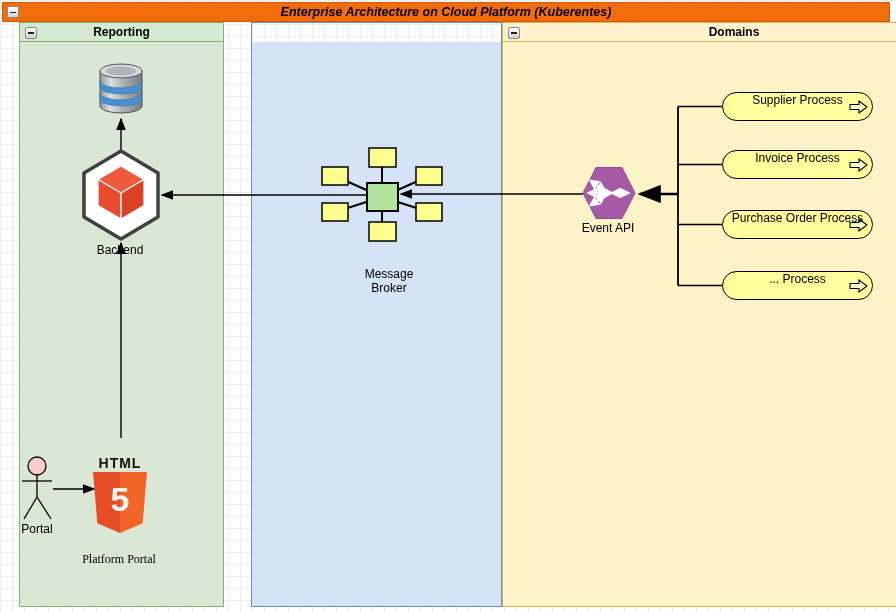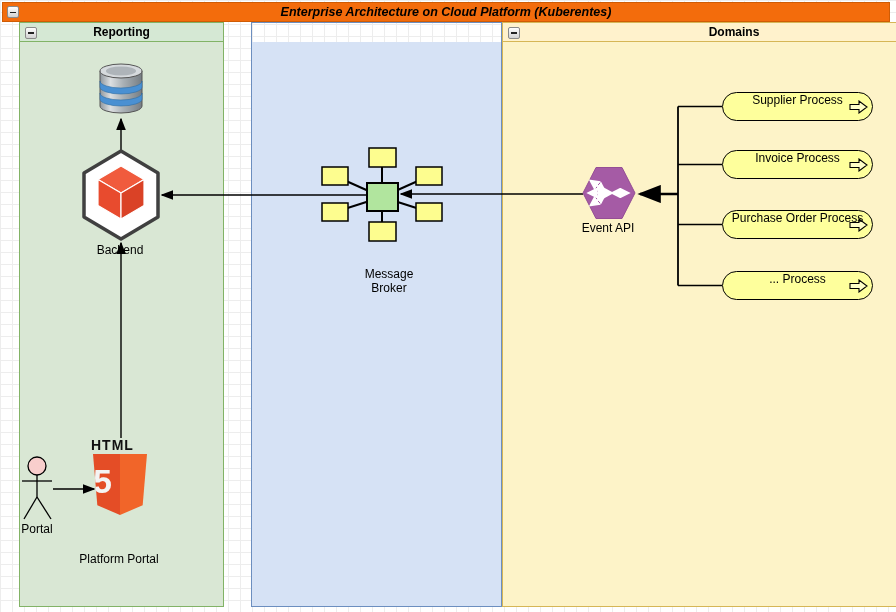--- a/index.html
+++ b/index.html
@@ -49,32 +49,32 @@
 
   svg.diagram{position:absolute; left:0; top:0; width:896px; height:612px;}
 
   .node-label{
     position:absolute; font-size:12px; color:#000; text-align:center; line-height:14px;
   }
   .lbl-backend{left:80px; top:243px; width:80px;}
   .lbl-broker{left:358px; top:267px; width:62px;}
   .lbl-eventapi{left:568px; top:221px; width:80px;}
   .lbl-admin{left:7px; top:522px; width:60px;}
-  .lbl-portal{left:58px; top:552px; width:122px;}
+  .lbl-portal{left:58px; top:552px; width:122px;font-family:Liberation Serif, serif;}
 
   .pill{
     position:absolute; left:722px; width:151px; height:29px; box-sizing:border-box;
     background:#feff9c; border:1.3px solid #000; border-radius:14.5px;
     display:flex; justify-content:center;
   }
   .pill .pill-label{position:relative; z-index:1; font-size:12px; white-space:nowrap;}
   .pill .pill-arrow{position:absolute; right:4px; top:50%; transform:translateY(-50%); z-index:0;}
   .pill-1{top:92px;} .pill-2{top:150px;} .pill-3{top:210px;} .pill-4{top:271px;}
 
-  .html5-logo{position:absolute; left:91px; top:438px; width:58px; }
+  .html5-logo{position:absolute; left:91px; top:456px; width:58px; text-align:center;}
   .html5-word{font-size:14px; font-weight:800; letter-spacing:1px; color:#111; line-height:15px;}
   .html5-shield{
     position:relative; margin:1px auto 0; width:54px; height:61px;
     background:linear-gradient(90deg,#e44d26 0 50%, #f16529 50% 100%);
     clip-path:polygon(0 0,100% 0,92% 84%,50% 100%,8% 84%);
   }
   .html5-five{
     position:absolute; left:0; top:9px; width:100%;
     color:#f4f4f4; font-size:34px; font-weight:bold; line-height:36px;
   }

